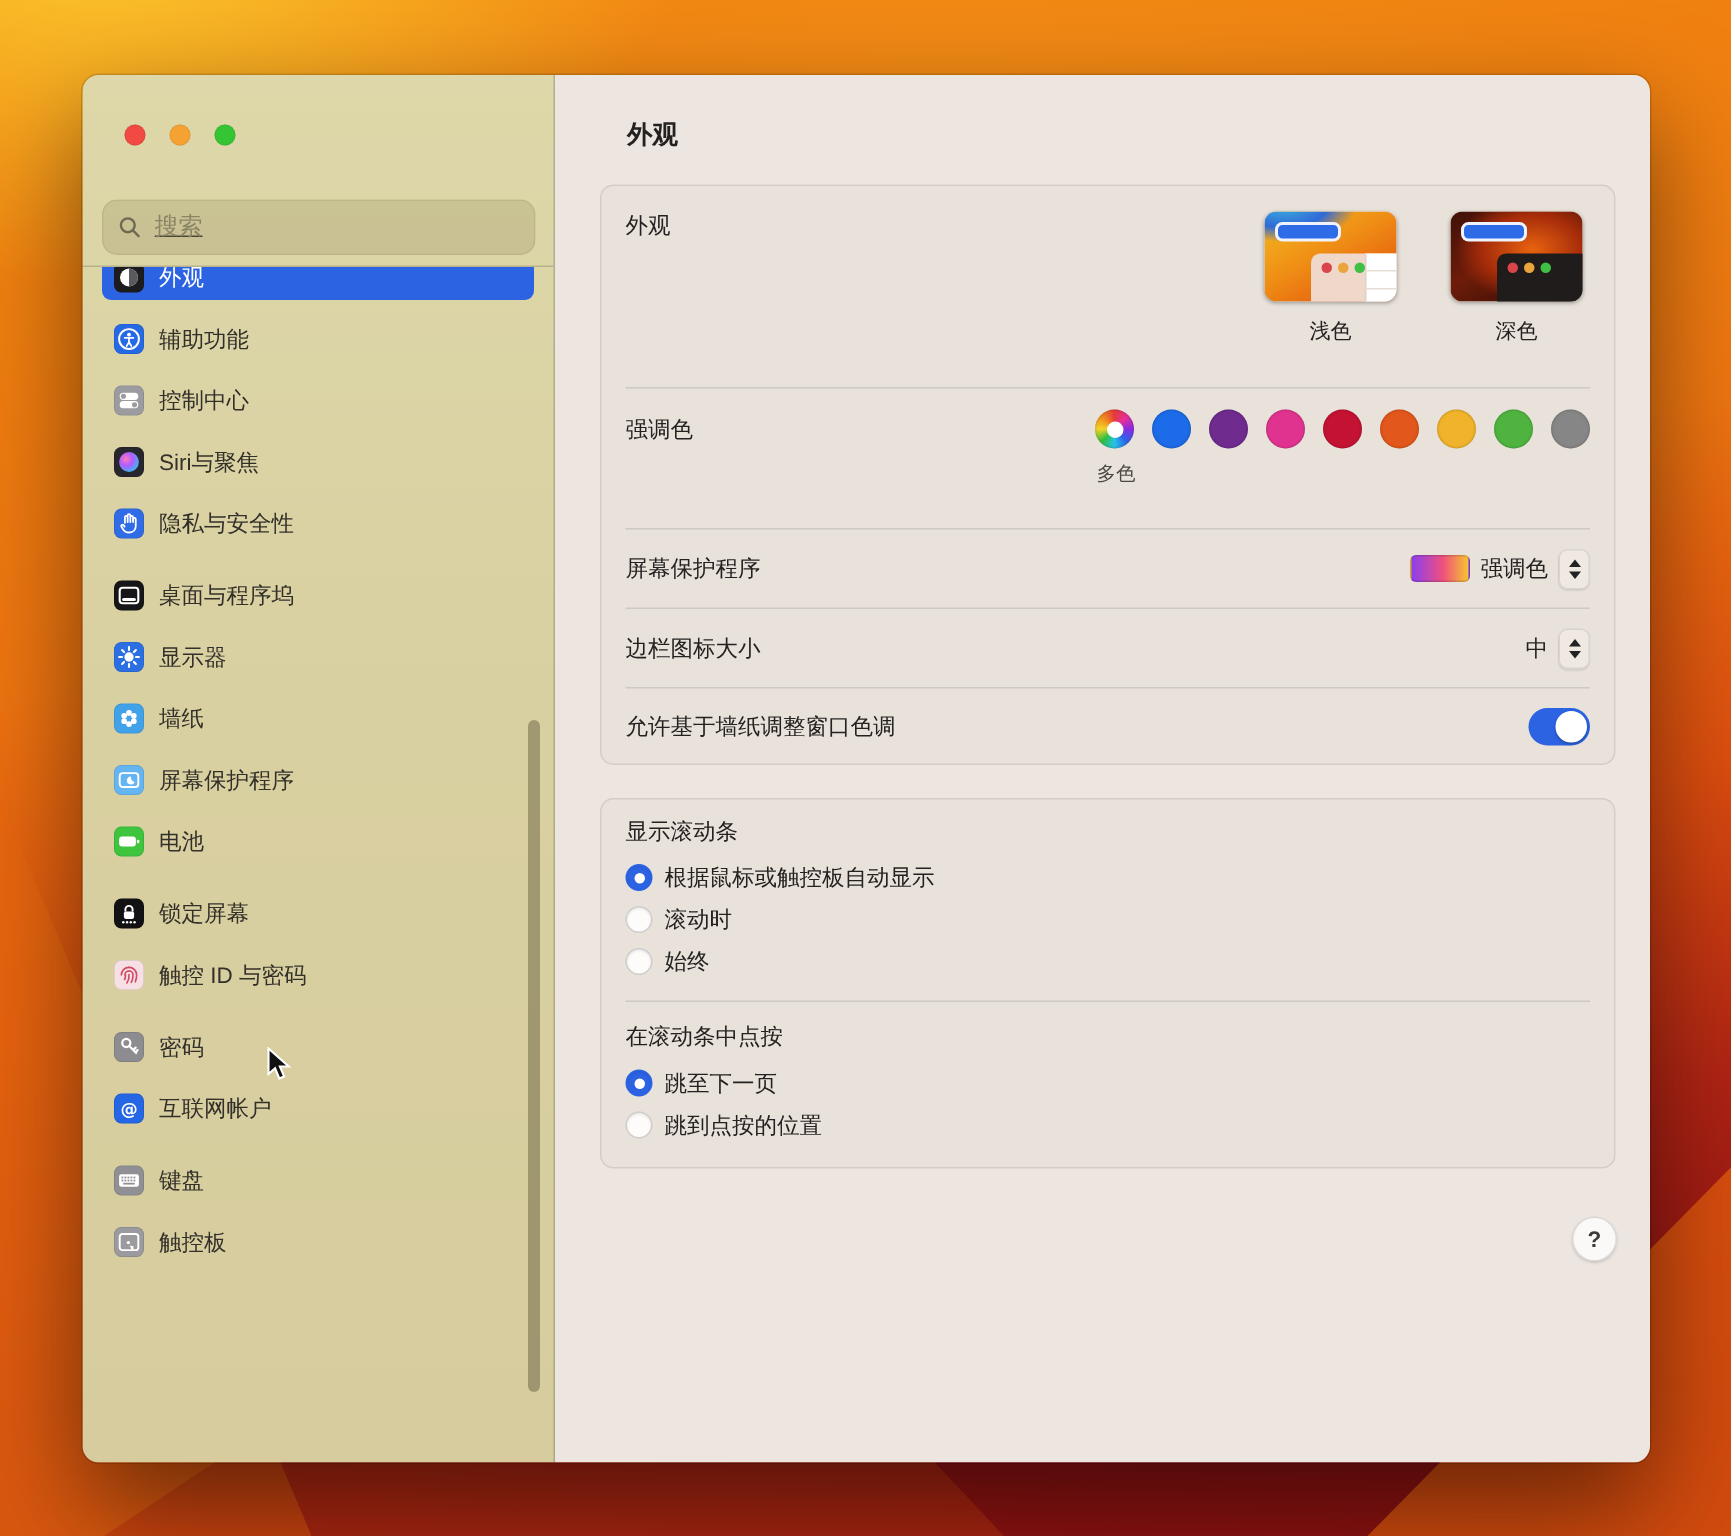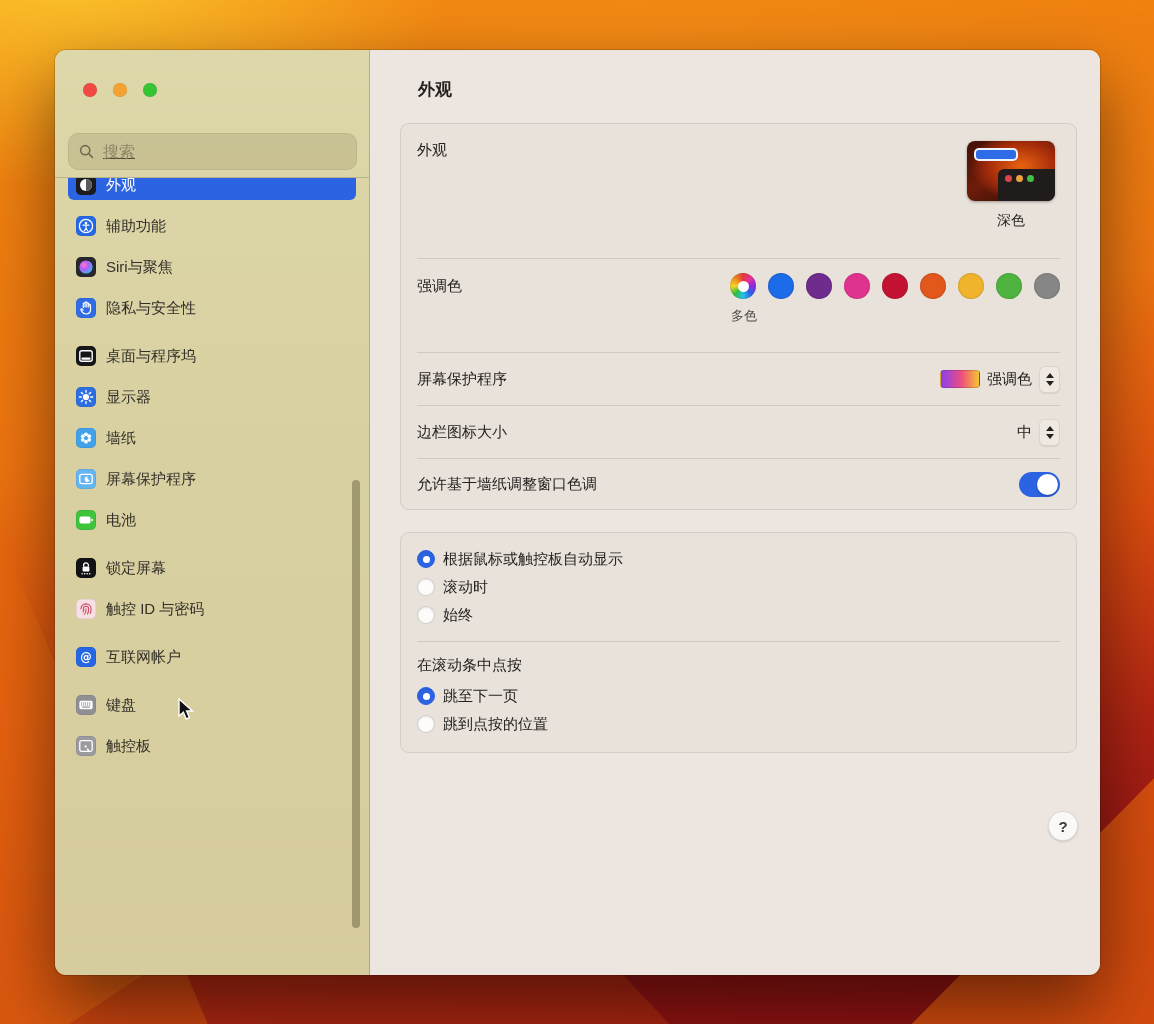--- a/index.html
+++ b/index.html
@@ -210,20 +210,31 @@
             <span class="side-icon accessibility-icon">
               <svg viewBox="0 0 20 20">
                 <circle cx="10" cy="10" r="6.6" fill="none" stroke="#fff" stroke-width="1.3"></circle>
                 <circle cx="10" cy="7.1" r="1.3" fill="#fff"></circle>
                 <path d="M7.1 9.2h5.8M10 9.2v3l-1.6 2.5M10 12.2l1.6 2.5" stroke="#fff" stroke-width="1.2" fill="none" stroke-linecap="round"></path>
               </svg>
             </span>
             <span class="side-label">辅助功能</span>
           </div>
           <div class="side-item">
+            <span class="side-icon control-center-icon">
+              <svg viewBox="0 0 20 20">
+                <rect x="3.8" y="4.8" width="12.4" height="4.8" rx="2.4" fill="#fff"></rect>
+                <circle cx="6.3" cy="7.2" r="1.7" fill="#9b9ba0"></circle>
+                <rect x="3.8" y="10.4" width="12.4" height="4.8" rx="2.4" fill="#fff"></rect>
+                <circle cx="13.7" cy="12.8" r="1.7" fill="#9b9ba0"></circle>
+              </svg>
+            </span>
+            <span class="side-label">控制中心</span>
+          </div>
+          <div class="side-item">
             <span class="side-icon siri-icon">
               <svg viewBox="0 0 20 20">
                 <defs>
                   <radialGradient id="sirig" cx="35%" cy="35%" r="75%">
                     <stop offset="0%" stop-color="#ff7ab8"></stop>
                     <stop offset="45%" stop-color="#b05cff"></stop>
                     <stop offset="100%" stop-color="#2fc2f0"></stop>
                   </radialGradient>
                 </defs>
                 <circle cx="10" cy="10" r="6.6" fill="url(#sirig)"></circle>
@@ -330,20 +341,29 @@
                   <path d="M7.3 10c0-1.5 1.2-2.7 2.7-2.7"></path>
                   <path d="M10 9.7c.2 2-.3 4-1.4 5.6"></path>
                   <path d="M7.1 13c.4-.9.6-1.9.6-3"></path>
                 </g>
               </svg>
             </span>
             <span class="side-label">触控 ID 与密码</span>
           </div>
         </div>
         <div class="side-group">
+          <div class="side-item">
+            <span class="side-icon passwords-icon">
+              <svg viewBox="0 0 20 20">
+                <circle cx="8.2" cy="7.3" r="2.7" fill="none" stroke="#fff" stroke-width="1.5"></circle>
+                <path d="M10 9.2l4.8 4.8M12.8 12l1.6-1.6M14.3 13.5l1.4-1.4" stroke="#fff" stroke-width="1.5" stroke-linecap="round" fill="none"></path>
+              </svg>
+            </span>
+            <span class="side-label">密码</span>
+          </div>
           <div class="side-item">
             <span class="side-icon internet-accounts-icon">
               <svg viewBox="0 0 20 20">
                 <text x="10" y="14.3" font-size="11.5" font-weight="bold" text-anchor="middle" fill="#fff" font-family="DejaVu Sans, sans-serif">@</text>
               </svg>
             </span>
             <span class="side-label">互联网帐户</span>
           </div>
         </div>
         <div class="side-group">
@@ -383,20 +403,39 @@
     <div class="side-scrollbar"></div>
   </div>
 
   <div class="main">
     <div class="main-title">外观</div>
 
     <div class="card card1">
       <div class="card-row row-appearance">
         <span class="row-label">外观</span>
         <div class="appearance-opts">
+            <div class="app-opt">
+              <div class="ring">
+                <div class="thumb bg-light">
+                  <div class="pill"></div>
+                  <div class="win win-light">
+                    <div class="dots">
+                      <i class="d-red"></i>
+                      <i class="d-org"></i>
+                      <i class="d-grn"></i>
+                    </div>
+                    <div class="panel">
+                      <i></i>
+                      <i></i>
+                    </div>
+                  </div>
+                </div>
+              </div>
+              <div class="opt-label">浅色</div>
+            </div>
             <div class="app-opt">
               <div class="ring">
                 <div class="thumb bg-dark">
                   <div class="pill"></div>
                   <div class="win win-dark">
                     <div class="dots">
                       <i class="d-red"></i>
                       <i class="d-org"></i>
                       <i class="d-grn"></i>
                     </div>
@@ -459,20 +498,21 @@
         <span class="row-label">允许基于墙纸调整窗口色调</span>
         <div class="row-right">
           <span class="toggle">
               <span class="knob"></span>
             </span>
         </div>
       </div>
     </div>
 
     <div class="card card2">
+      <div class="group-title">显示滚动条</div>
       <div id="scrollbars-group">
           <div class="radio-row">
             <span class="radio on"></span>
             <span class="radio-label">根据鼠标或触控板自动显示</span>
           </div>
           <div class="radio-row">
             <span class="radio"></span>
             <span class="radio-label">滚动时</span>
           </div>
           <div class="radio-row">

